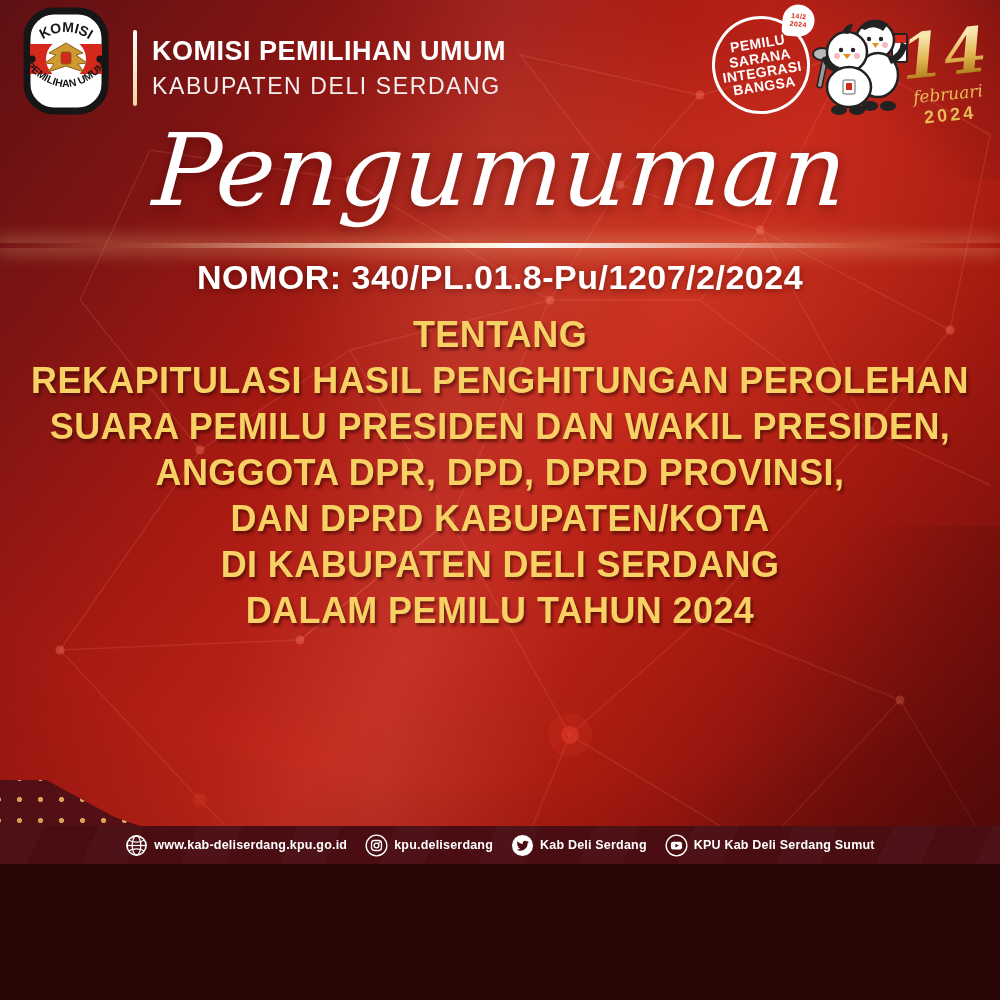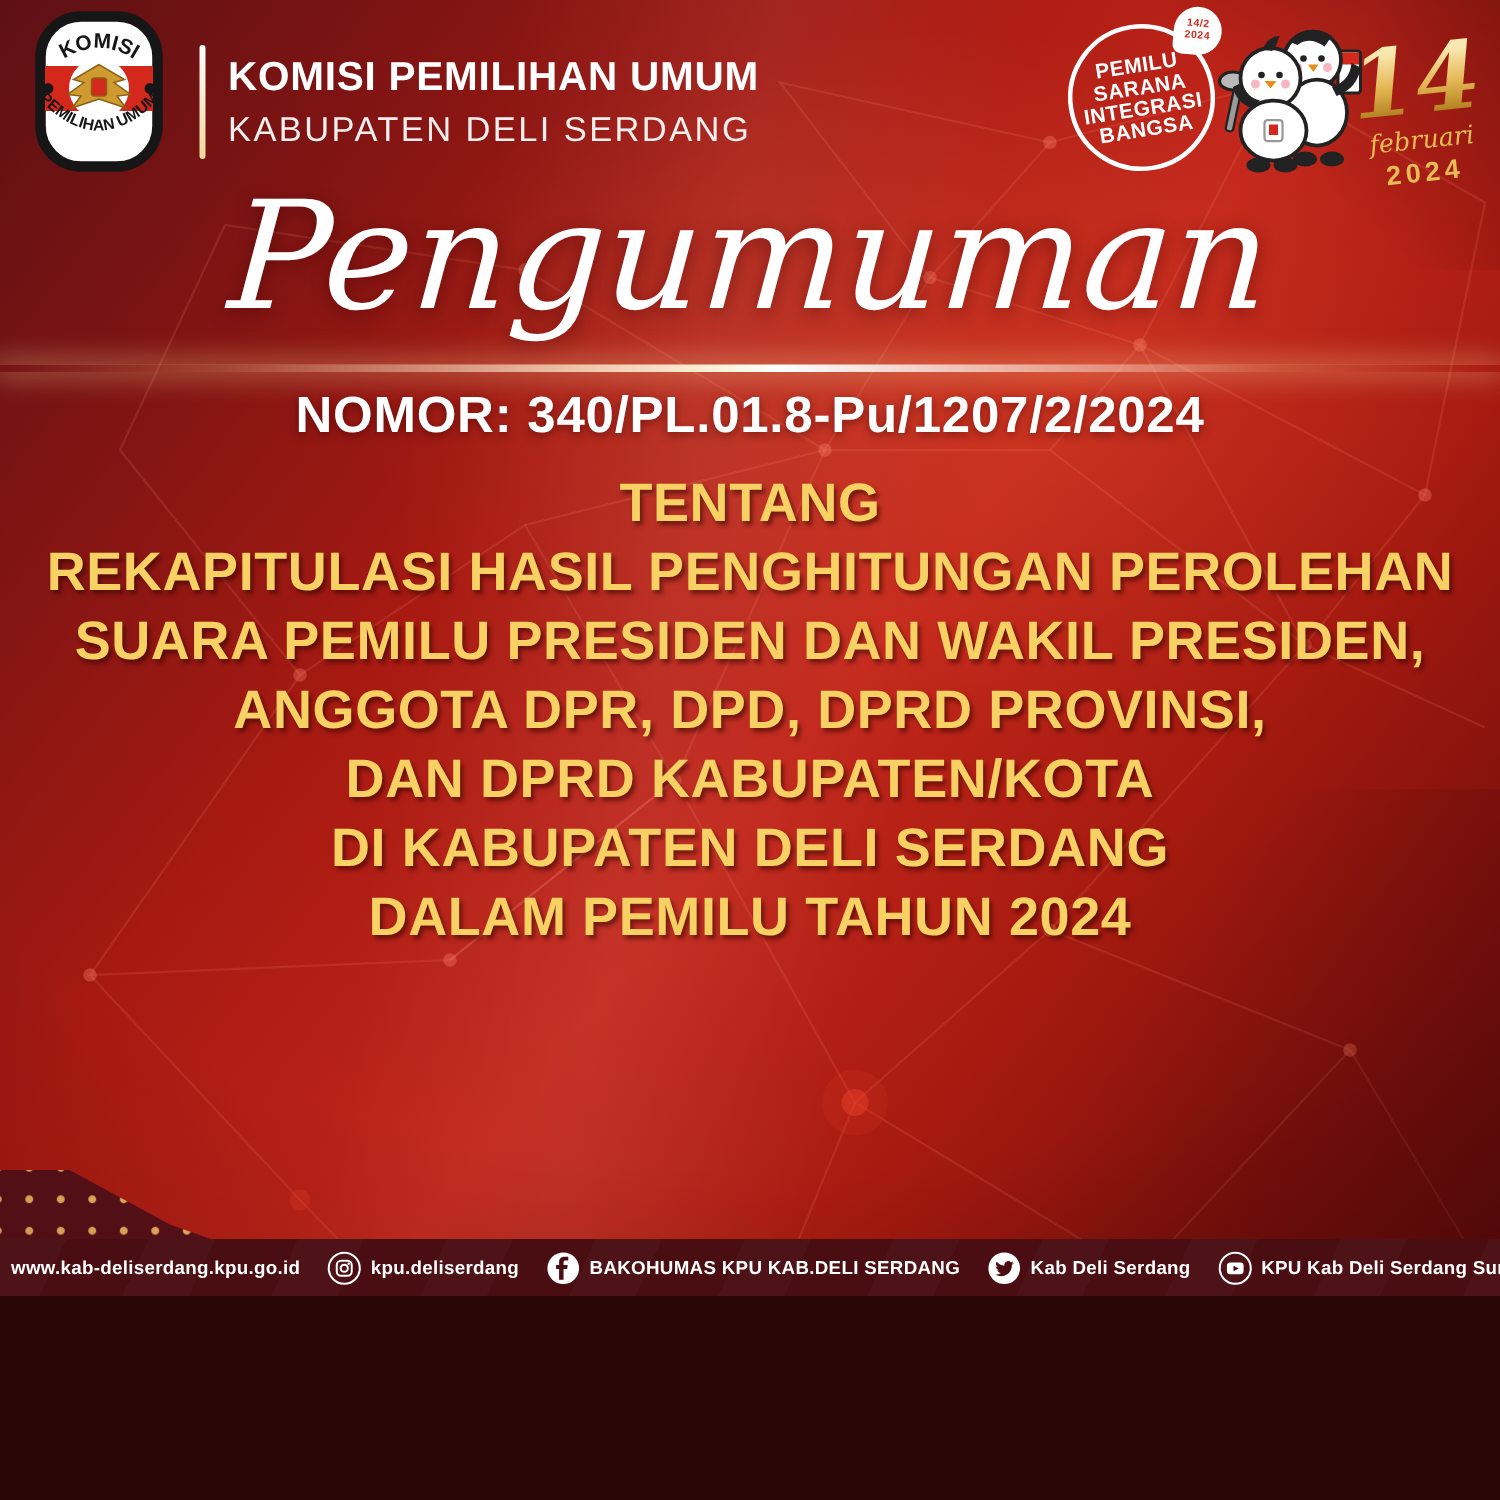--- a/index.html
+++ b/index.html
@@ -230,27 +230,20 @@
     <div class="f-item">
       <svg width="23" height="23" viewBox="0 0 24 24">
         <circle cx="12" cy="12" r="10.8" stroke="#fff" fill="none" stroke-width="1.4"></circle>
         <rect x="6.8" y="6.8" width="10.4" height="10.4" rx="3" stroke="#fff" fill="none" stroke-width="1.4"></rect>
         <circle cx="12" cy="12" r="2.5" stroke="#fff" fill="none" stroke-width="1.4"></circle>
         <circle cx="15.1" cy="8.9" r="0.9" fill="#fff"></circle>
       </svg>
       <span>kpu.deliserdang</span>
     </div>
 
-    <div class="f-item">
-      <svg width="23" height="23" viewBox="0 0 24 24">
-        <circle cx="12" cy="12" r="11" fill="#fff"></circle>
-        <path d="M13.2 6.6 h2.3 V4 h-2.7 c-2.4 0 -3.7 1.5 -3.7 3.8 V9.8 H7 v2.8 h2.1 V20 h3.1 v-7.4 h2.5 l.4 -2.8 h-2.9 V8 c0 -.9 .4 -1.4 1 -1.4 z" fill="#4a0d12"></path>
-      </svg>
-      <span>BAKOHUMAS KPU KAB.DELI SERDANG</span>
-    </div>
 
     <div class="f-item">
       <svg width="23" height="23" viewBox="0 0 24 24">
         <circle cx="12" cy="12" r="11" fill="#fff"></circle>
         <path d="M18.6 8.3c-.5.2-1 .36-1.5.43.55-.33.96-.85 1.16-1.46-.51.3-1.08.52-1.68.64a2.63 2.63 0 0 0-4.55 1.8c0 .2.02.4.07.6-2.18-.1-4.12-1.15-5.42-2.75a2.62 2.62 0 0 0 .82 3.52c-.43-.01-.84-.13-1.2-.33v.03c0 1.28.91 2.35 2.12 2.59-.22.06-.46.09-.7.09-.17 0-.33-.02-.5-.05.34 1.05 1.32 1.82 2.47 1.84a5.28 5.28 0 0 1-3.9 1.09 7.45 7.45 0 0 0 4.03 1.18c4.84 0 7.5-4.01 7.5-7.5v-.34c.52-.37.96-.84 1.32-1.37-.48.21-.99.35-1.52.41z" fill="#4a0d12"></path>
       </svg>
       <span>Kab Deli Serdang</span>
     </div>
 
     <div class="f-item">

